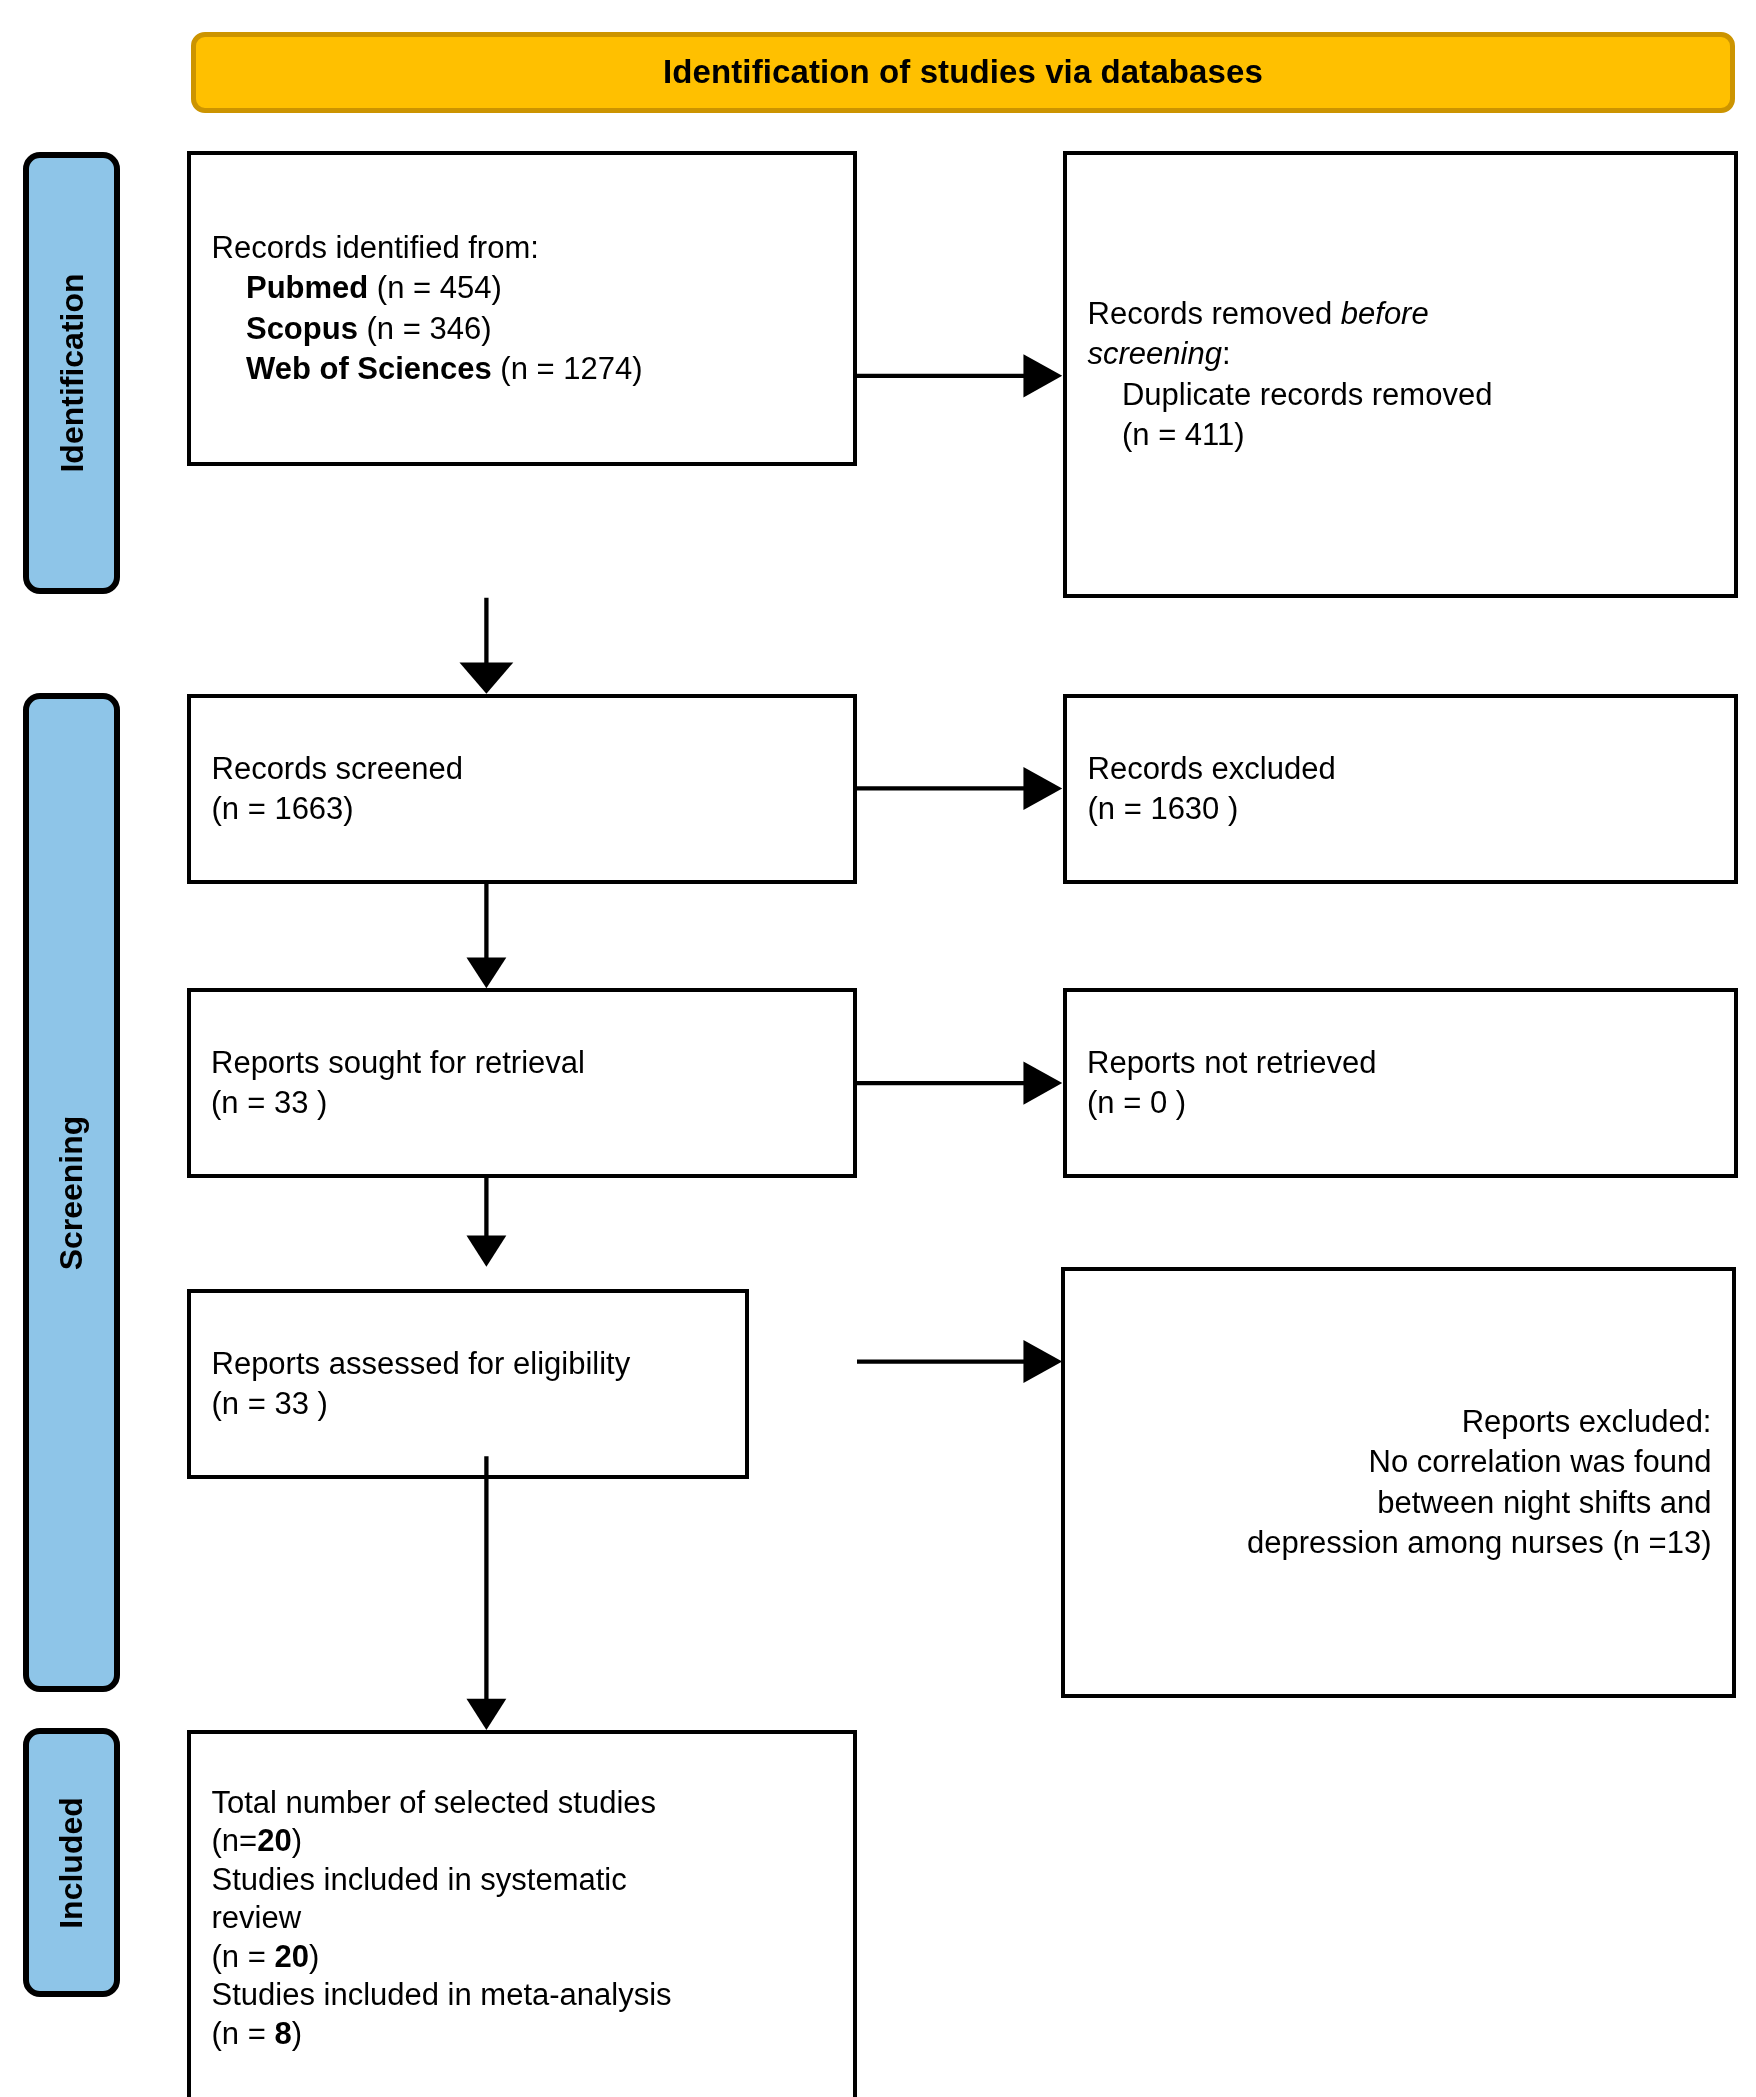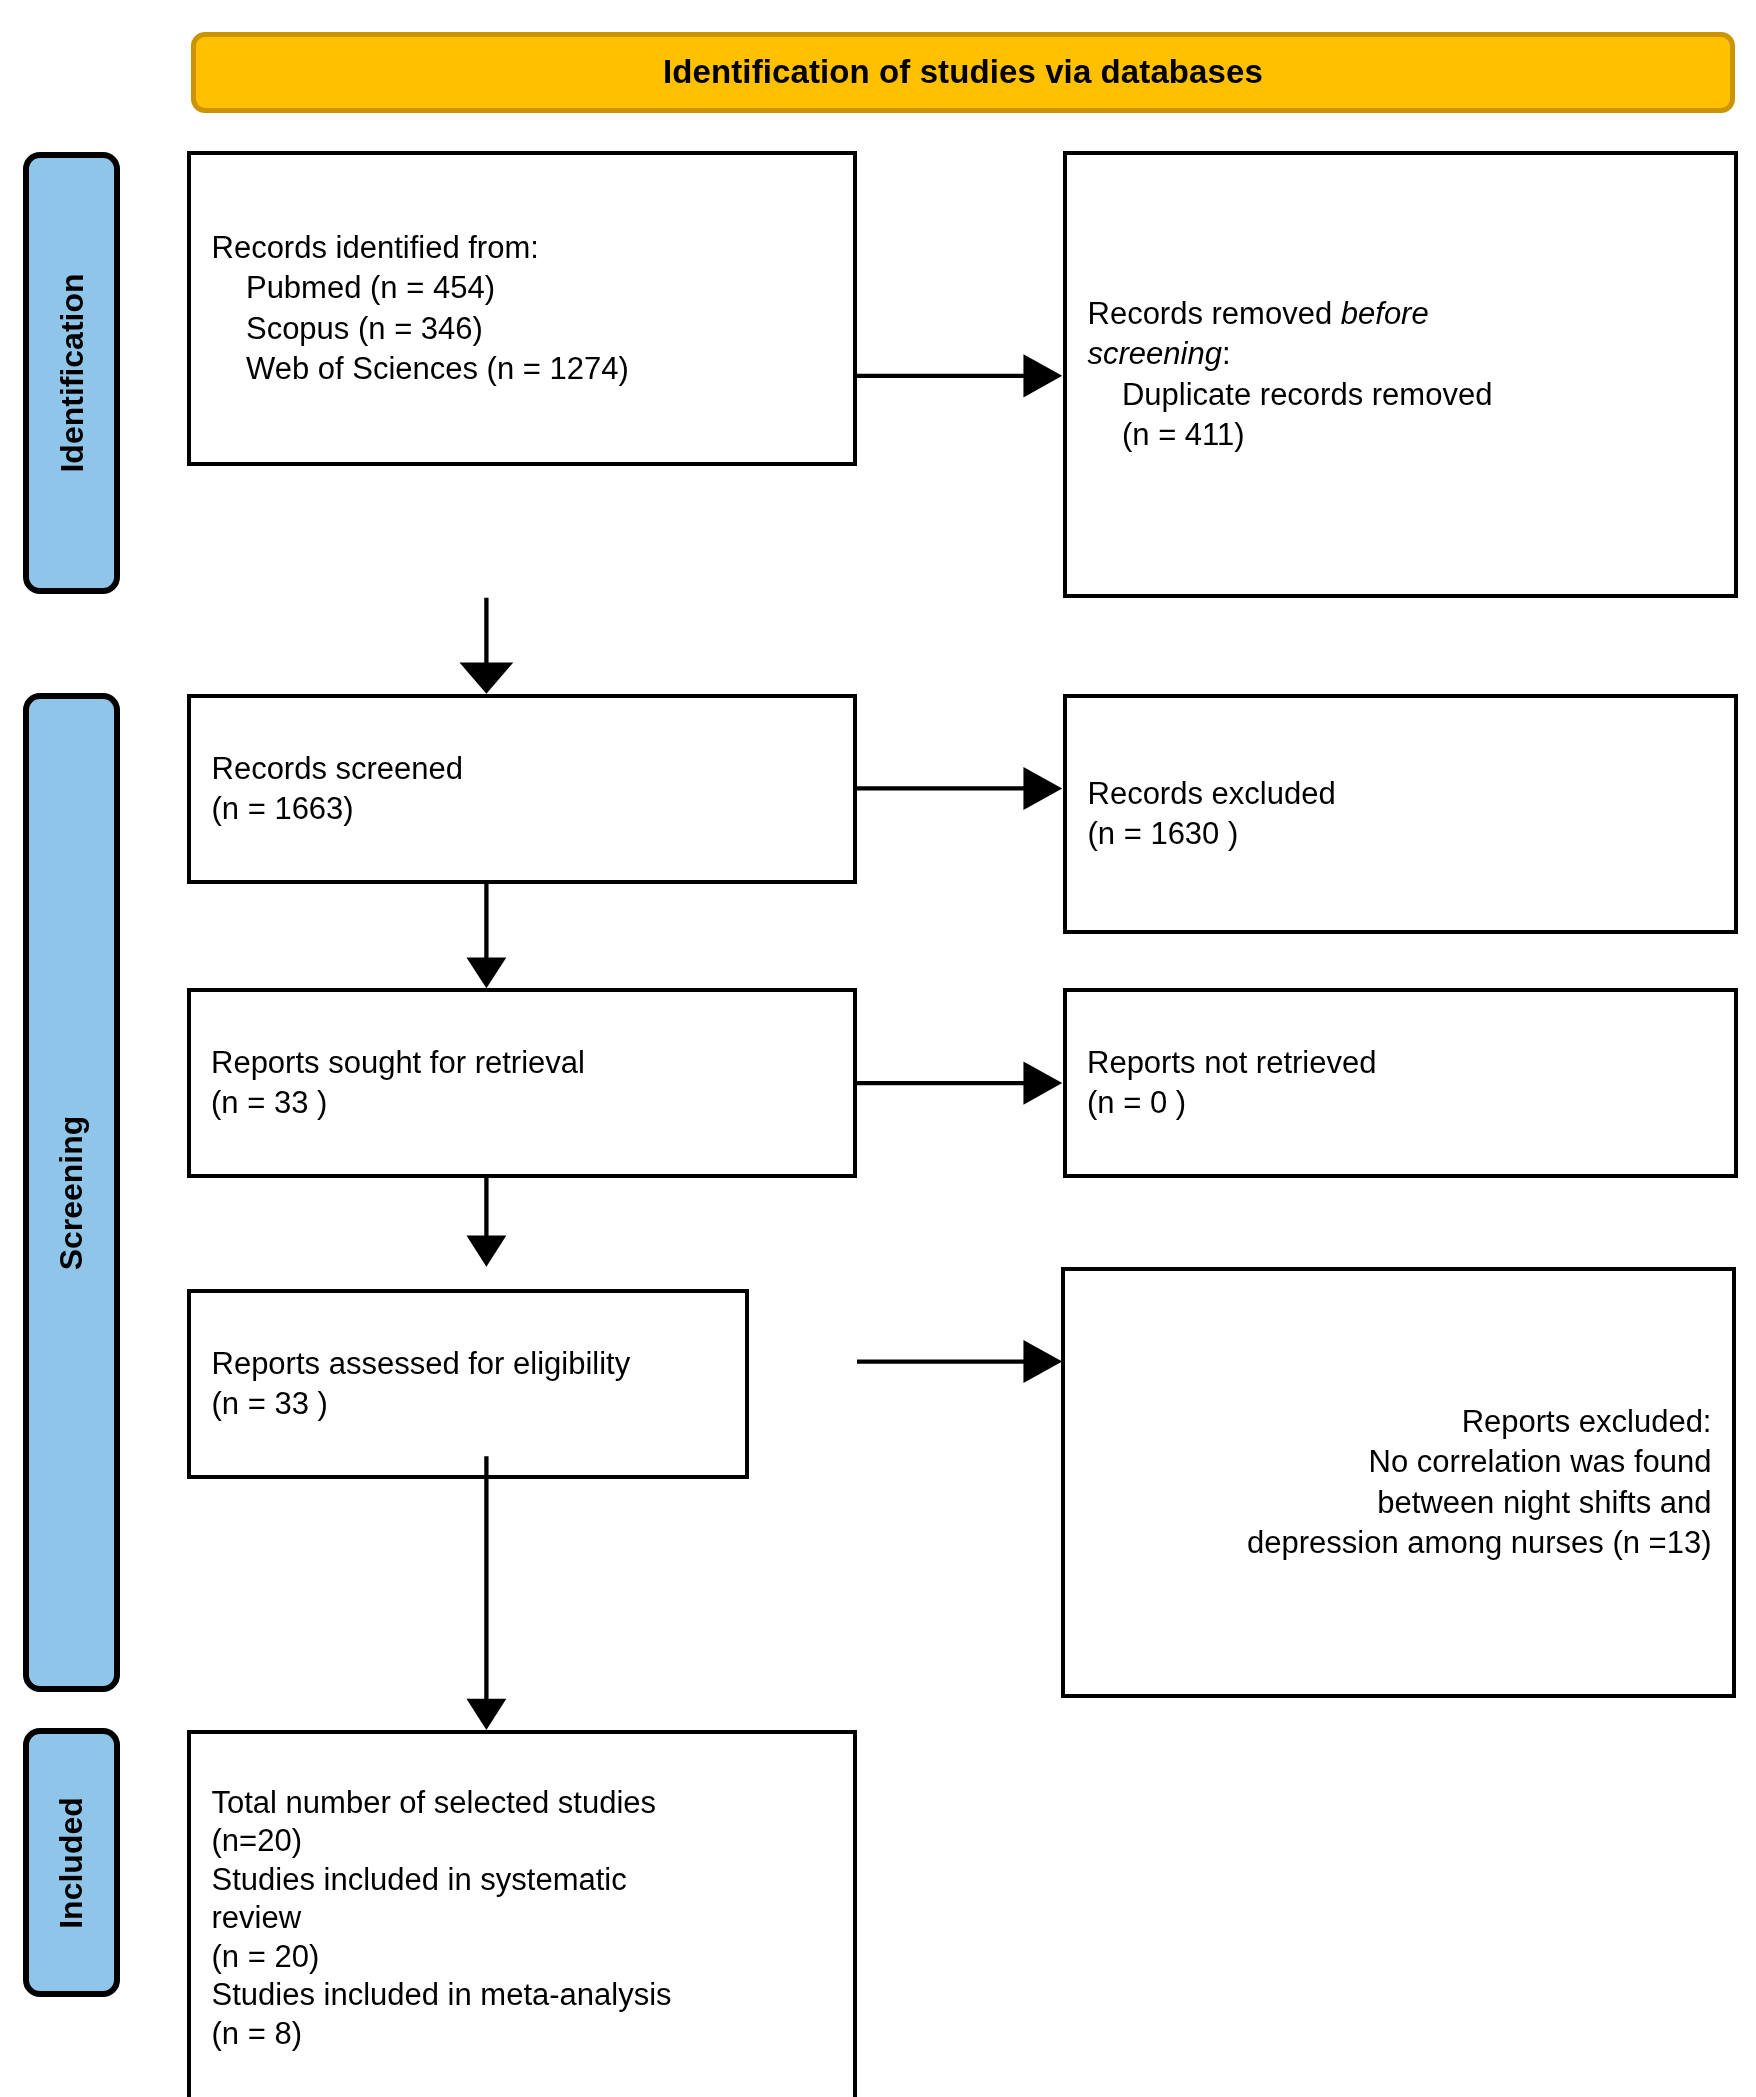--- a/index.html
+++ b/index.html
@@ -74,32 +74,32 @@
     display: flex;
     flex-direction: column;
     justify-content: center;
   }
   .box-text {
     font-size: 31px;
     line-height: 1.30;
     white-space: pre-wrap;
   }
   .ital { font-style: italic; }
-  .bold { font-weight: normal; }
+  .bold { font-weight: bold; }
 
   
   .b-identified { left: 187px; top: 135px;  width: 670px; height: 315px; }
   .b-screened   { left: 187px; top: 678px; width: 670px; height: 190px; }
   .b-sought     { left: 187px; top: 972px; width: 670px; height: 190px; padding-left: 20px; }
   .b-assessed   { left: 187px; top: 1273px; width: 562px; height: 190px; }
   .b-included   { left: 187px; top: 1714px; width: 670px; height: 377px; }
 
   
   .b-removed    { left: 1063px; top: 135px;  width: 675px; height: 447px; }
-  .b-excluded1  { left: 1063px; top: 678px; width: 675px; height: 240px; }
+  .b-excluded1  { left: 1063px; top: 678px; width: 675px; height: 190px; }
   .b-notretr    { left: 1063px; top: 972px; width: 675px; height: 190px; padding-left: 20px; }
   .b-excluded2  { left: 1061px; top: 1251px; width: 675px; height: 431px; text-align: right; }
 
   .b-included .box-text { line-height: 1.24; }
   .b-excluded2 .box-text { line-height: 1.30; }
 
   
   #connectors {
     position: absolute;
     left: 0;

